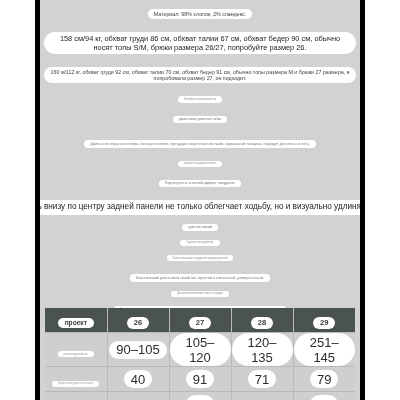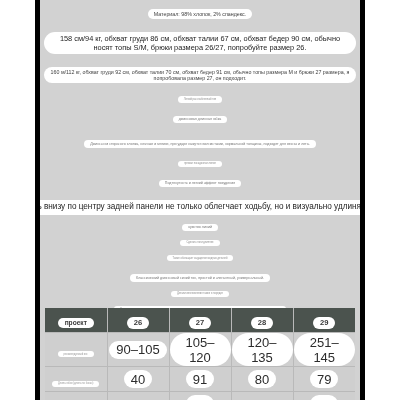--- a/index.html
+++ b/index.html
@@ -291,21 +291,21 @@
             <td>
               <span class="cellpill rowlabel-pill">Длина юбки (длина по боках)</span>
             </td>
             <td>
               <span class="cellpill val-pill">40</span>
             </td>
             <td>
               <span class="cellpill val-pill">91</span>
             </td>
             <td>
-              <span class="cellpill val-pill">80</span>
+              <span class="cellpill val-pill">71</span>
             </td>
             <td>
               <span class="cellpill val-pill">79</span>
             </td>
           </tr>
           <tr>
             <td>
               <span class="cellpill rowlabel-pill big">талия</span>
             </td>
             <td>

